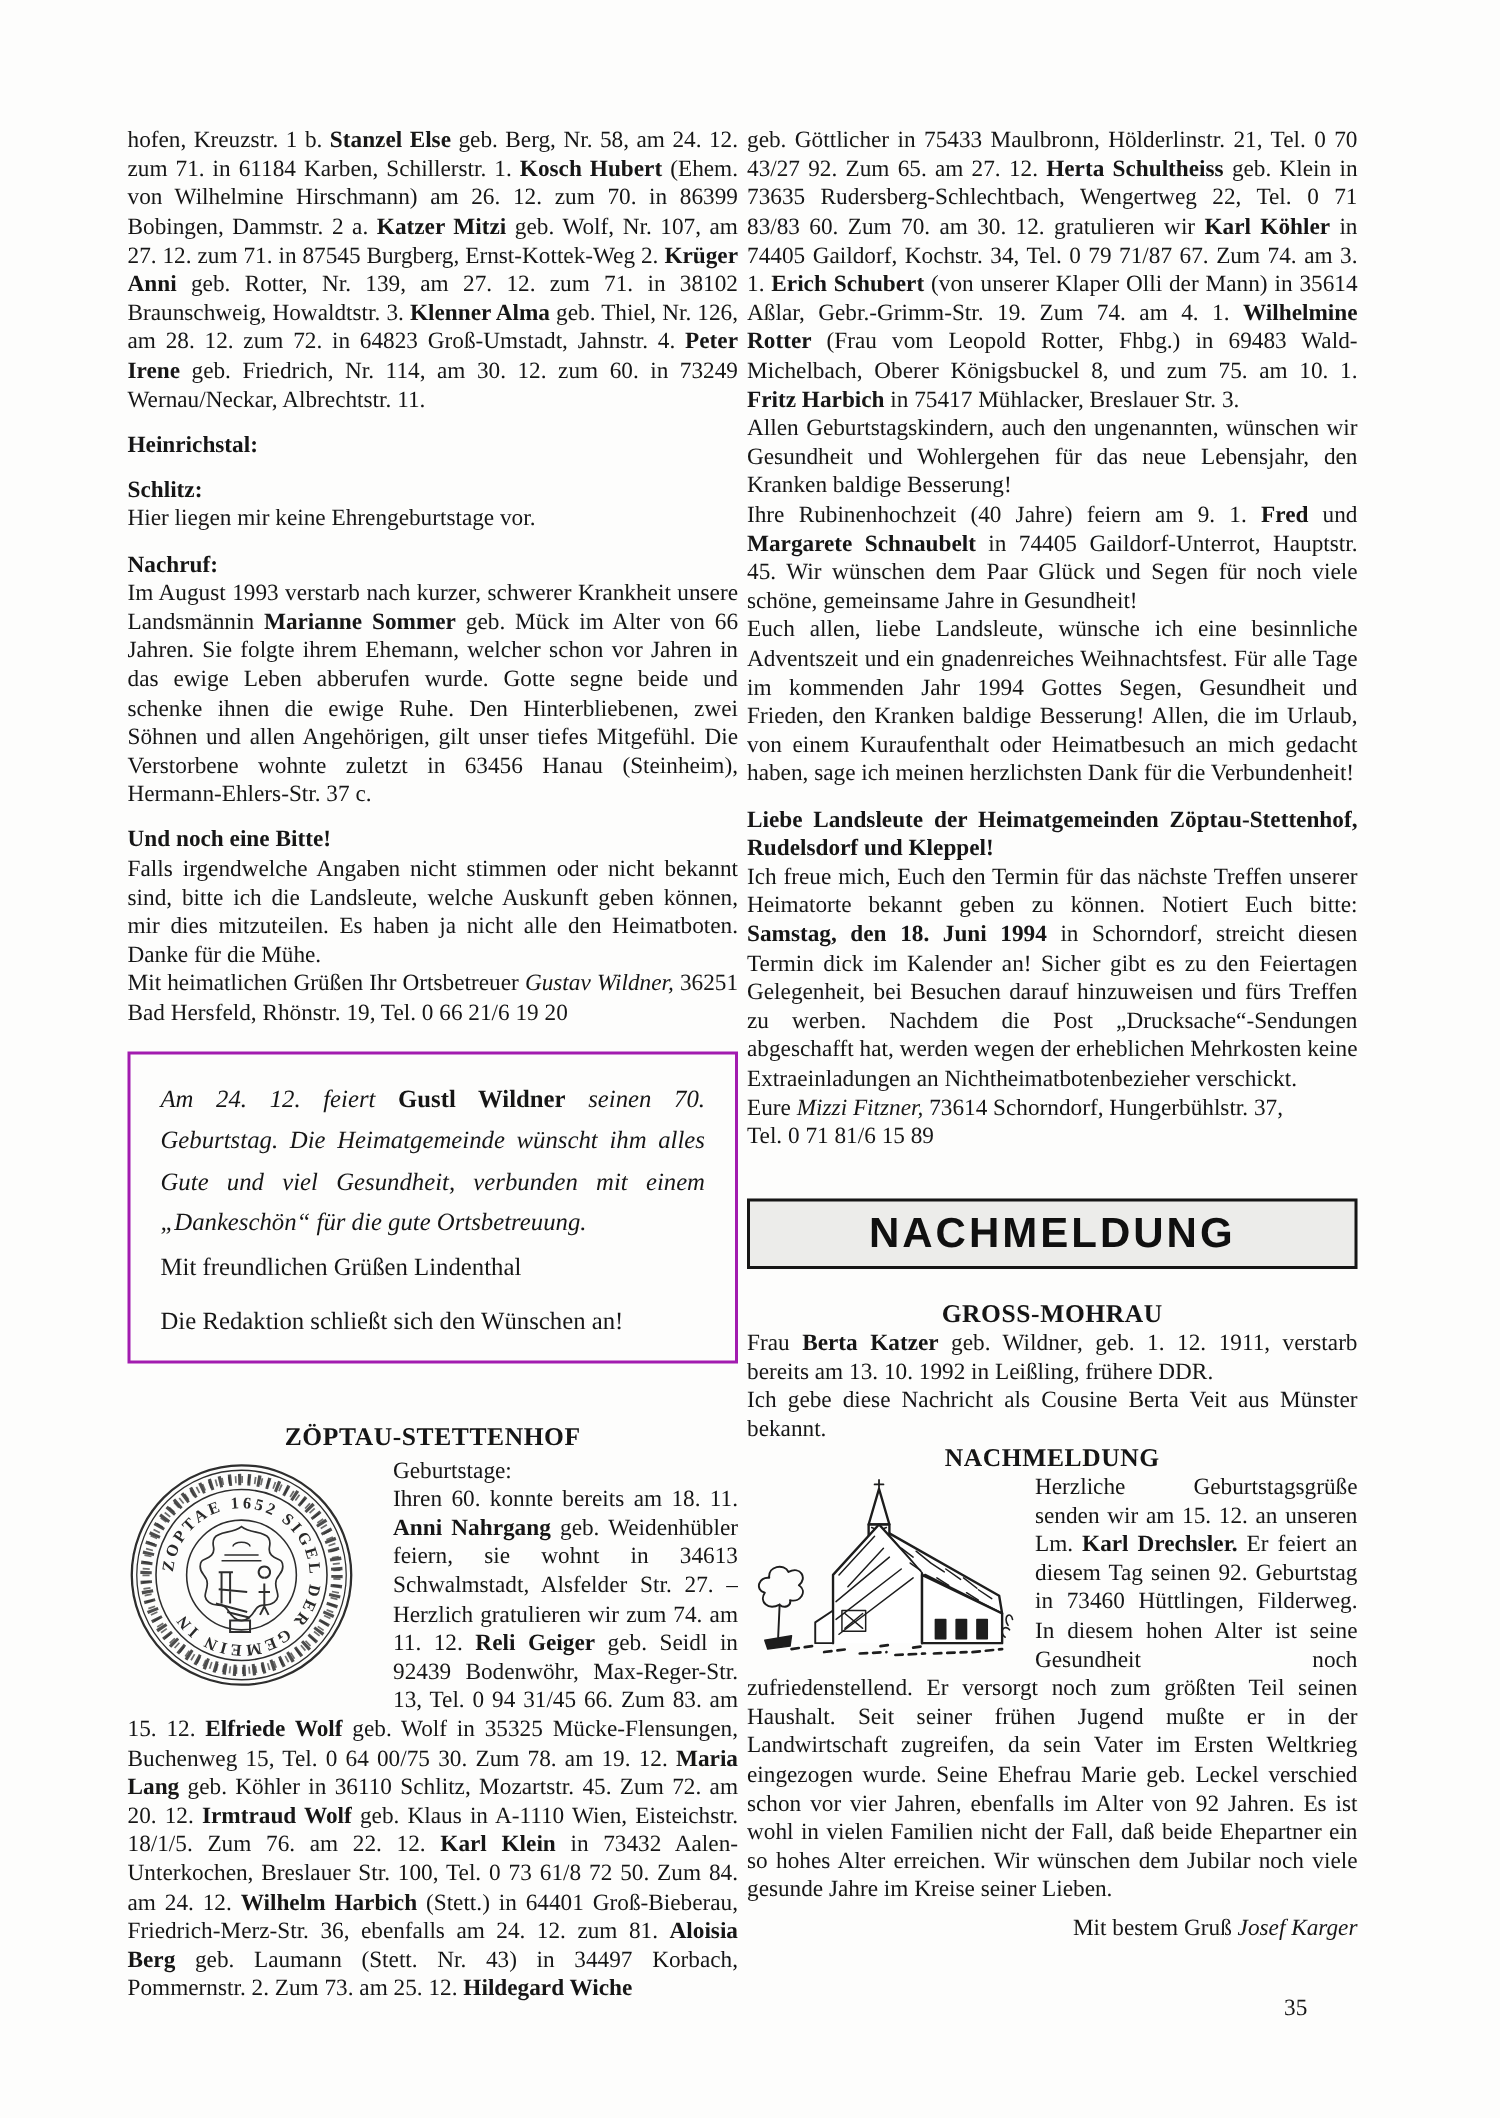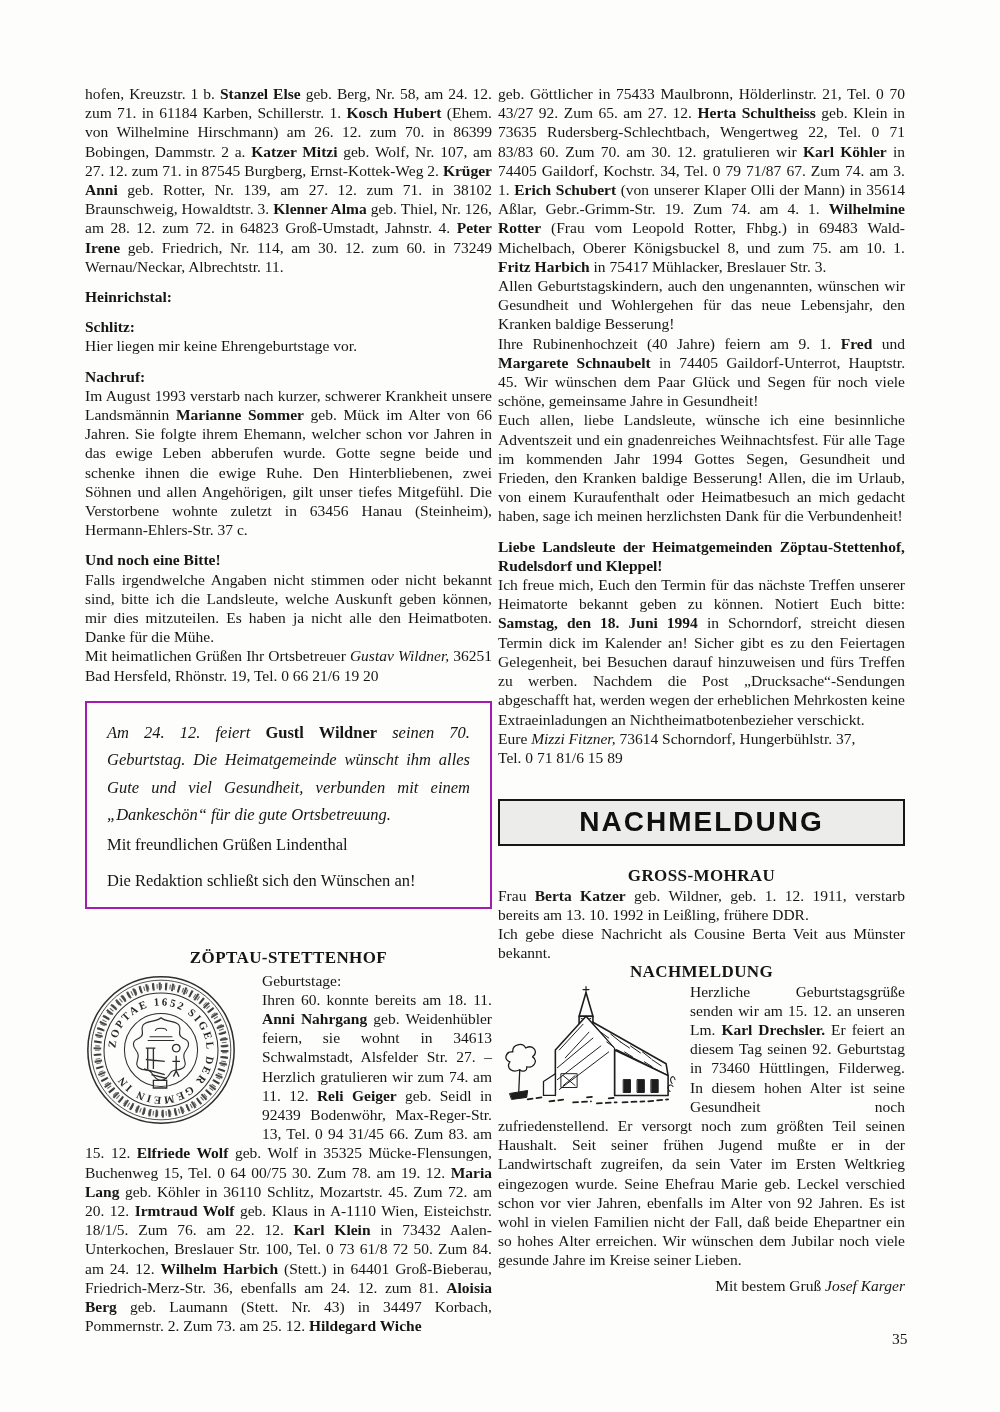--- a/index.html
+++ b/index.html
@@ -32,21 +32,21 @@
   .nachmeldung{
     margin:32px 0 20px 0;border:2px solid #161616;background:#ececea;
     text-align:center;padding:11px 0 13px 0;
     font-family:"Liberation Sans", sans-serif;font-weight:bold;
     font-size:28px;letter-spacing:2px;color:#101010;
   }
   .gross-head{margin-bottom:2px;}
   .stollen-head{margin-top:40px;margin-bottom:8px;}
   .church-float{float:left;width:178px;height:122px;margin:2px 14px 4px 0;}
   .sig-right{text-align:right;margin-top:6px !important;}
-  .page-number{position:absolute;left:892px;top:1330px;font-size:15.5px;}
+  .page-number{position:absolute;left:856px;top:1330px;font-size:15.5px;}
   svg{display:block;}
 </style>
 </head>
 <body>
 
 <div class="page">
 
   <div class="col col-left">
     <p><span class="seg-r">hofen, Kreuzstr. 1 b. </span><span class="seg-b">Stanzel Else</span><span class="seg-r"> geb. Berg, Nr. 58, am 24. 12. zum 71. in 61184 Karben, Schillerstr. 1. </span><span class="seg-b">Kosch Hubert</span><span class="seg-r"> (Ehem. von Wilhelmine Hirschmann) am 26. 12. zum 70. in 86399 Bobingen, Dammstr. 2 a. </span><span class="seg-b">Katzer Mitzi</span><span class="seg-r"> geb. Wolf, Nr. 107, am 27. 12. zum 71. in 87545 Burgberg, Ernst-Kottek-Weg 2. </span><span class="seg-b">Krüger Anni</span><span class="seg-r"> geb. Rotter, Nr. 139, am 27. 12. zum 71. in 38102 Braunschweig, Howaldtstr. 3. </span><span class="seg-b">Klenner Alma</span><span class="seg-r"> geb. Thiel, Nr. 126, am 28. 12. zum 72. in 64823 Groß-Umstadt, Jahnstr. 4. </span><span class="seg-b">Peter Irene</span><span class="seg-r"> geb. Friedrich, Nr. 114, am 30. 12. zum 60. in 73249 Wernau/Neckar, Albrechtstr. 11.</span></p>
 

